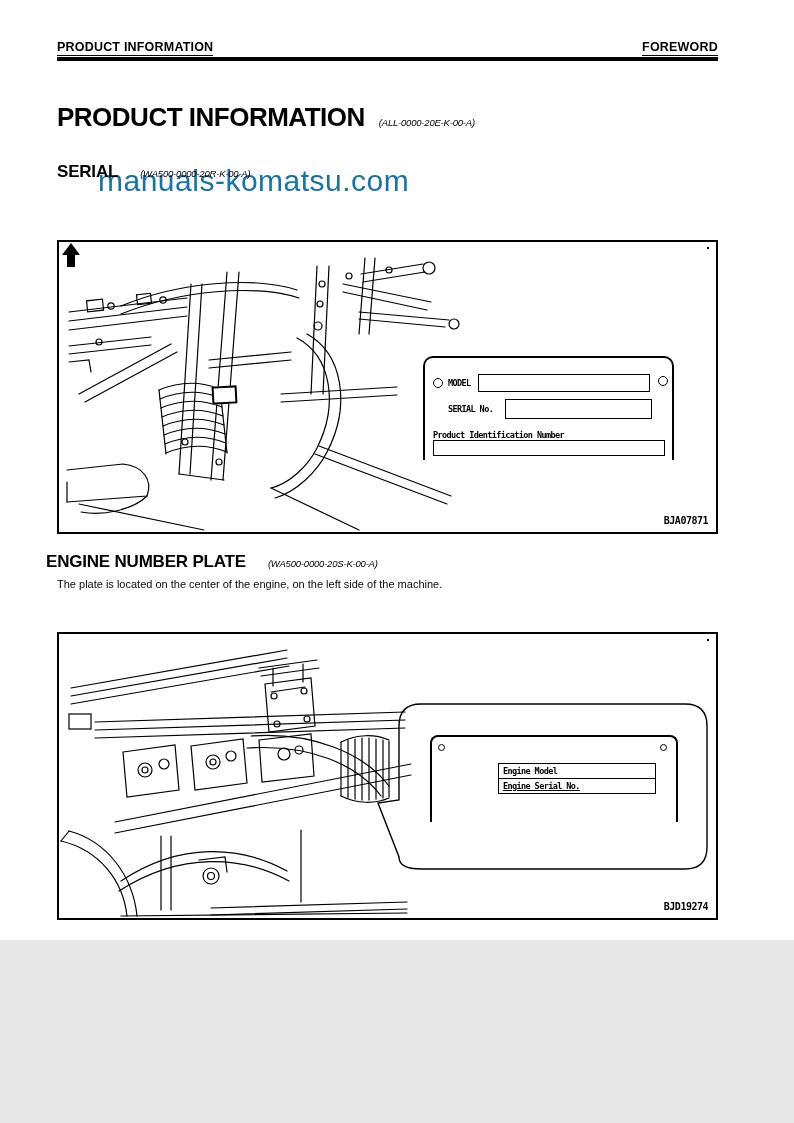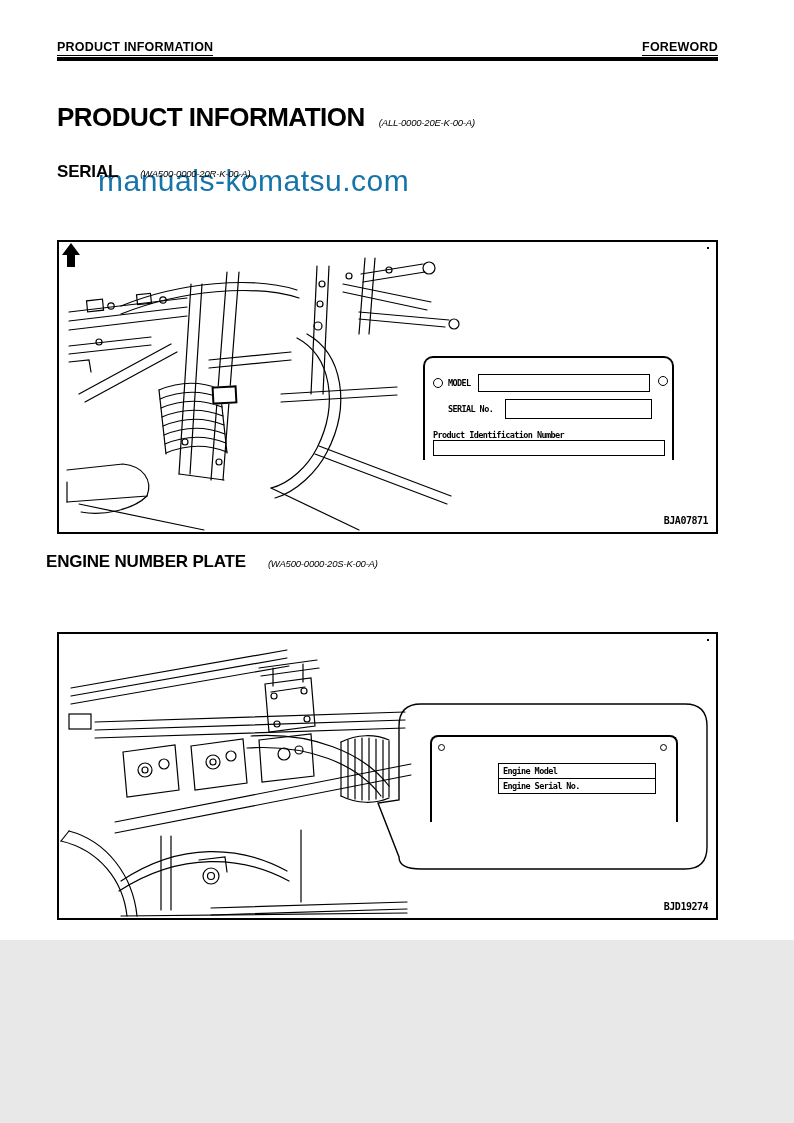--- a/index.html
+++ b/index.html
@@ -180,20 +180,21 @@
       <div class="plate-label" style="left:8px;top:72px;">Product Identification Number</div>
       <div class="plate-box" style="left:8px;top:82px;width:232px;height:16px;"></div>
     </div>
 
     <div class="fig-code">BJA07871</div>
   </div>
 
   <div class="abs sec-heading sec2-heading">
     <span>ENGINE NUMBER PLATE</span><span class="code heading-code">(WA500-0000-20S-K-00-A)</span>
   </div>
+  <div class="abs body-text sec2-body">The plate is located on the center of the engine, on the left side of the machine.</div>
 
   <div class="abs fig fig2">
     <div class="corner-dot"></div>
 
     <svg width="657" height="284" viewBox="0 0 657 284" fill="none" stroke="#000" stroke-width="1.2" stroke-linecap="round">
 
       <path d="M12,54 L228,16"></path>
         <path d="M12,62 L228,24"></path>
         <path d="M12,70 L230,32"></path>
       <rect x="10" y="80" width="22" height="15"></rect>
@@ -257,21 +258,21 @@
       <path d="M2,207 C40,216 64,246 68,282"></path>
       <path d="M10,197 L2,207"></path>
 
       <path stroke-width="1.4" d="M362,70 H626 Q648,70 648,92 V213 Q648,235 626,235 H362 Q340,235 340,223 L319,169 L340,166 V92 Q340,70 362,70 Z"></path>
     </svg>
 
     <div class="plate2">
       <div class="hole" style="left:6px;top:7px;width:7px;height:7px;"></div>
       <div class="hole" style="left:228px;top:7px;width:7px;height:7px;"></div>
       <div class="erow" style="top:26px;">Engine Model</div>
-      <div class="erow" style="top:41px;">Engine Serial No.</div>
+      <div class="erow" style="top:41px;text-decoration:underline;">Engine Serial No.</div>
     </div>
 
     <div class="fig-code">BJD19274</div>
   </div>
 
   <div class="abs page-num">8-6</div>
 
 </div>
 
 </body></html>

